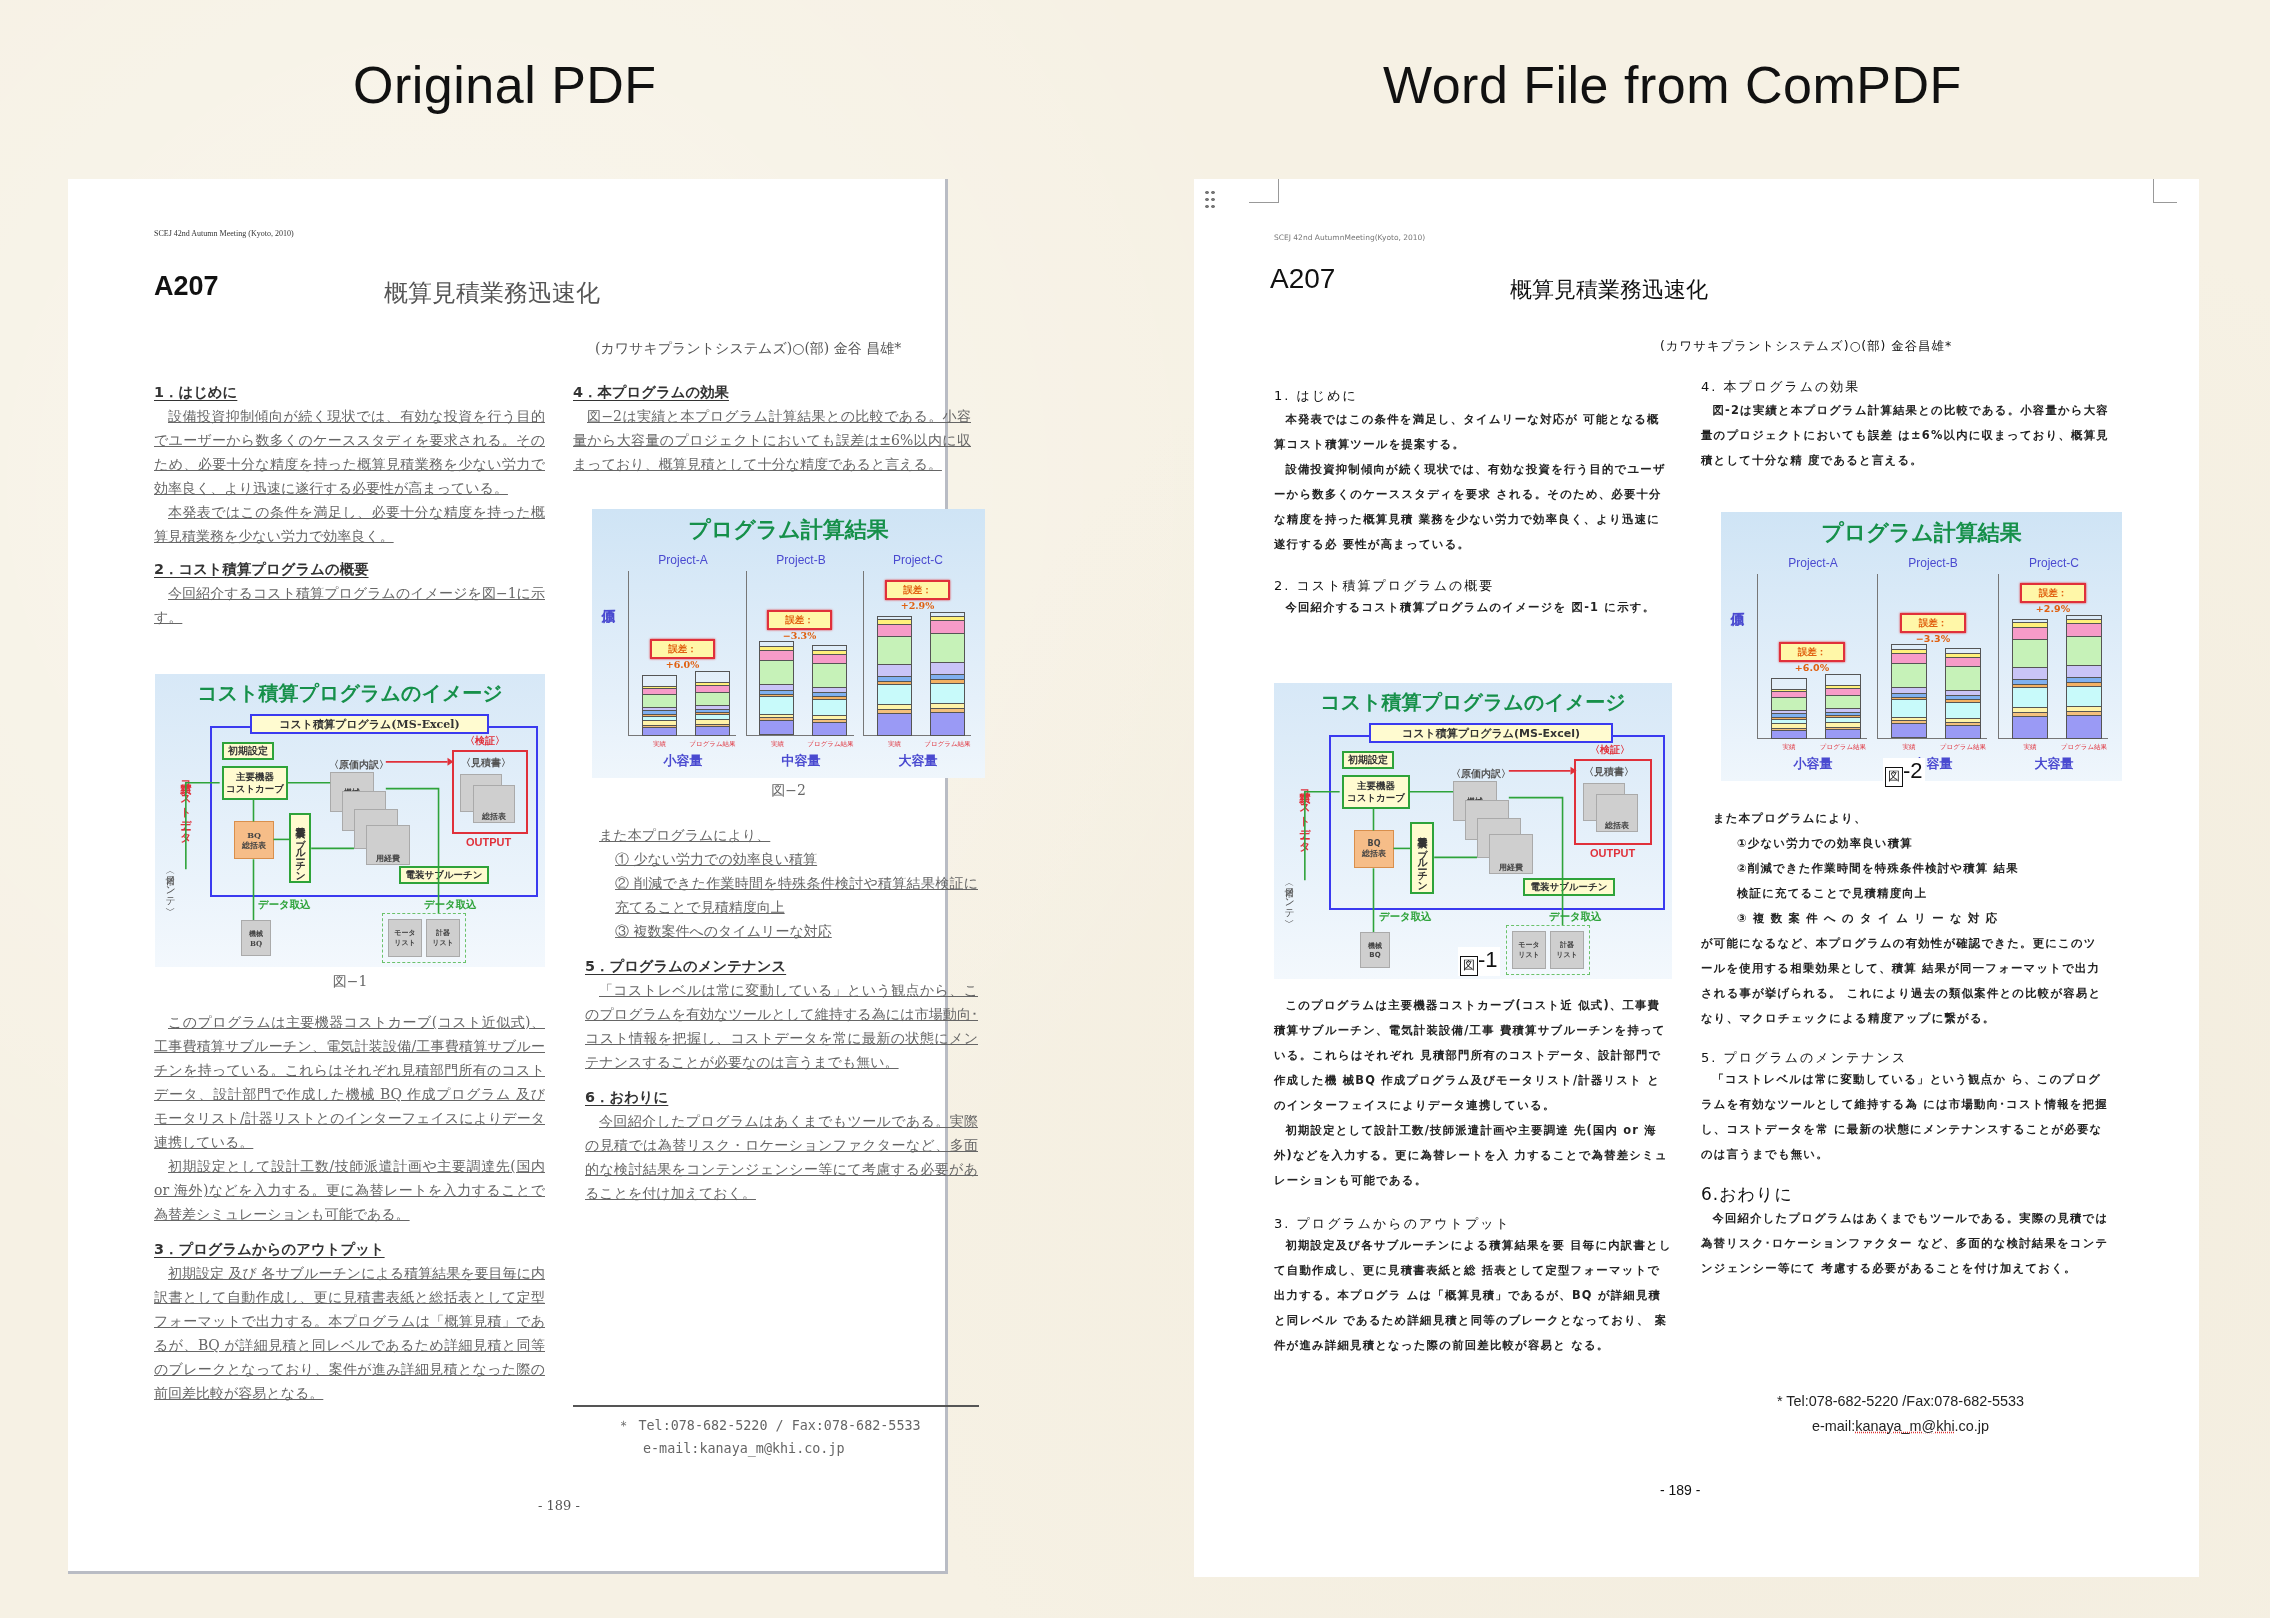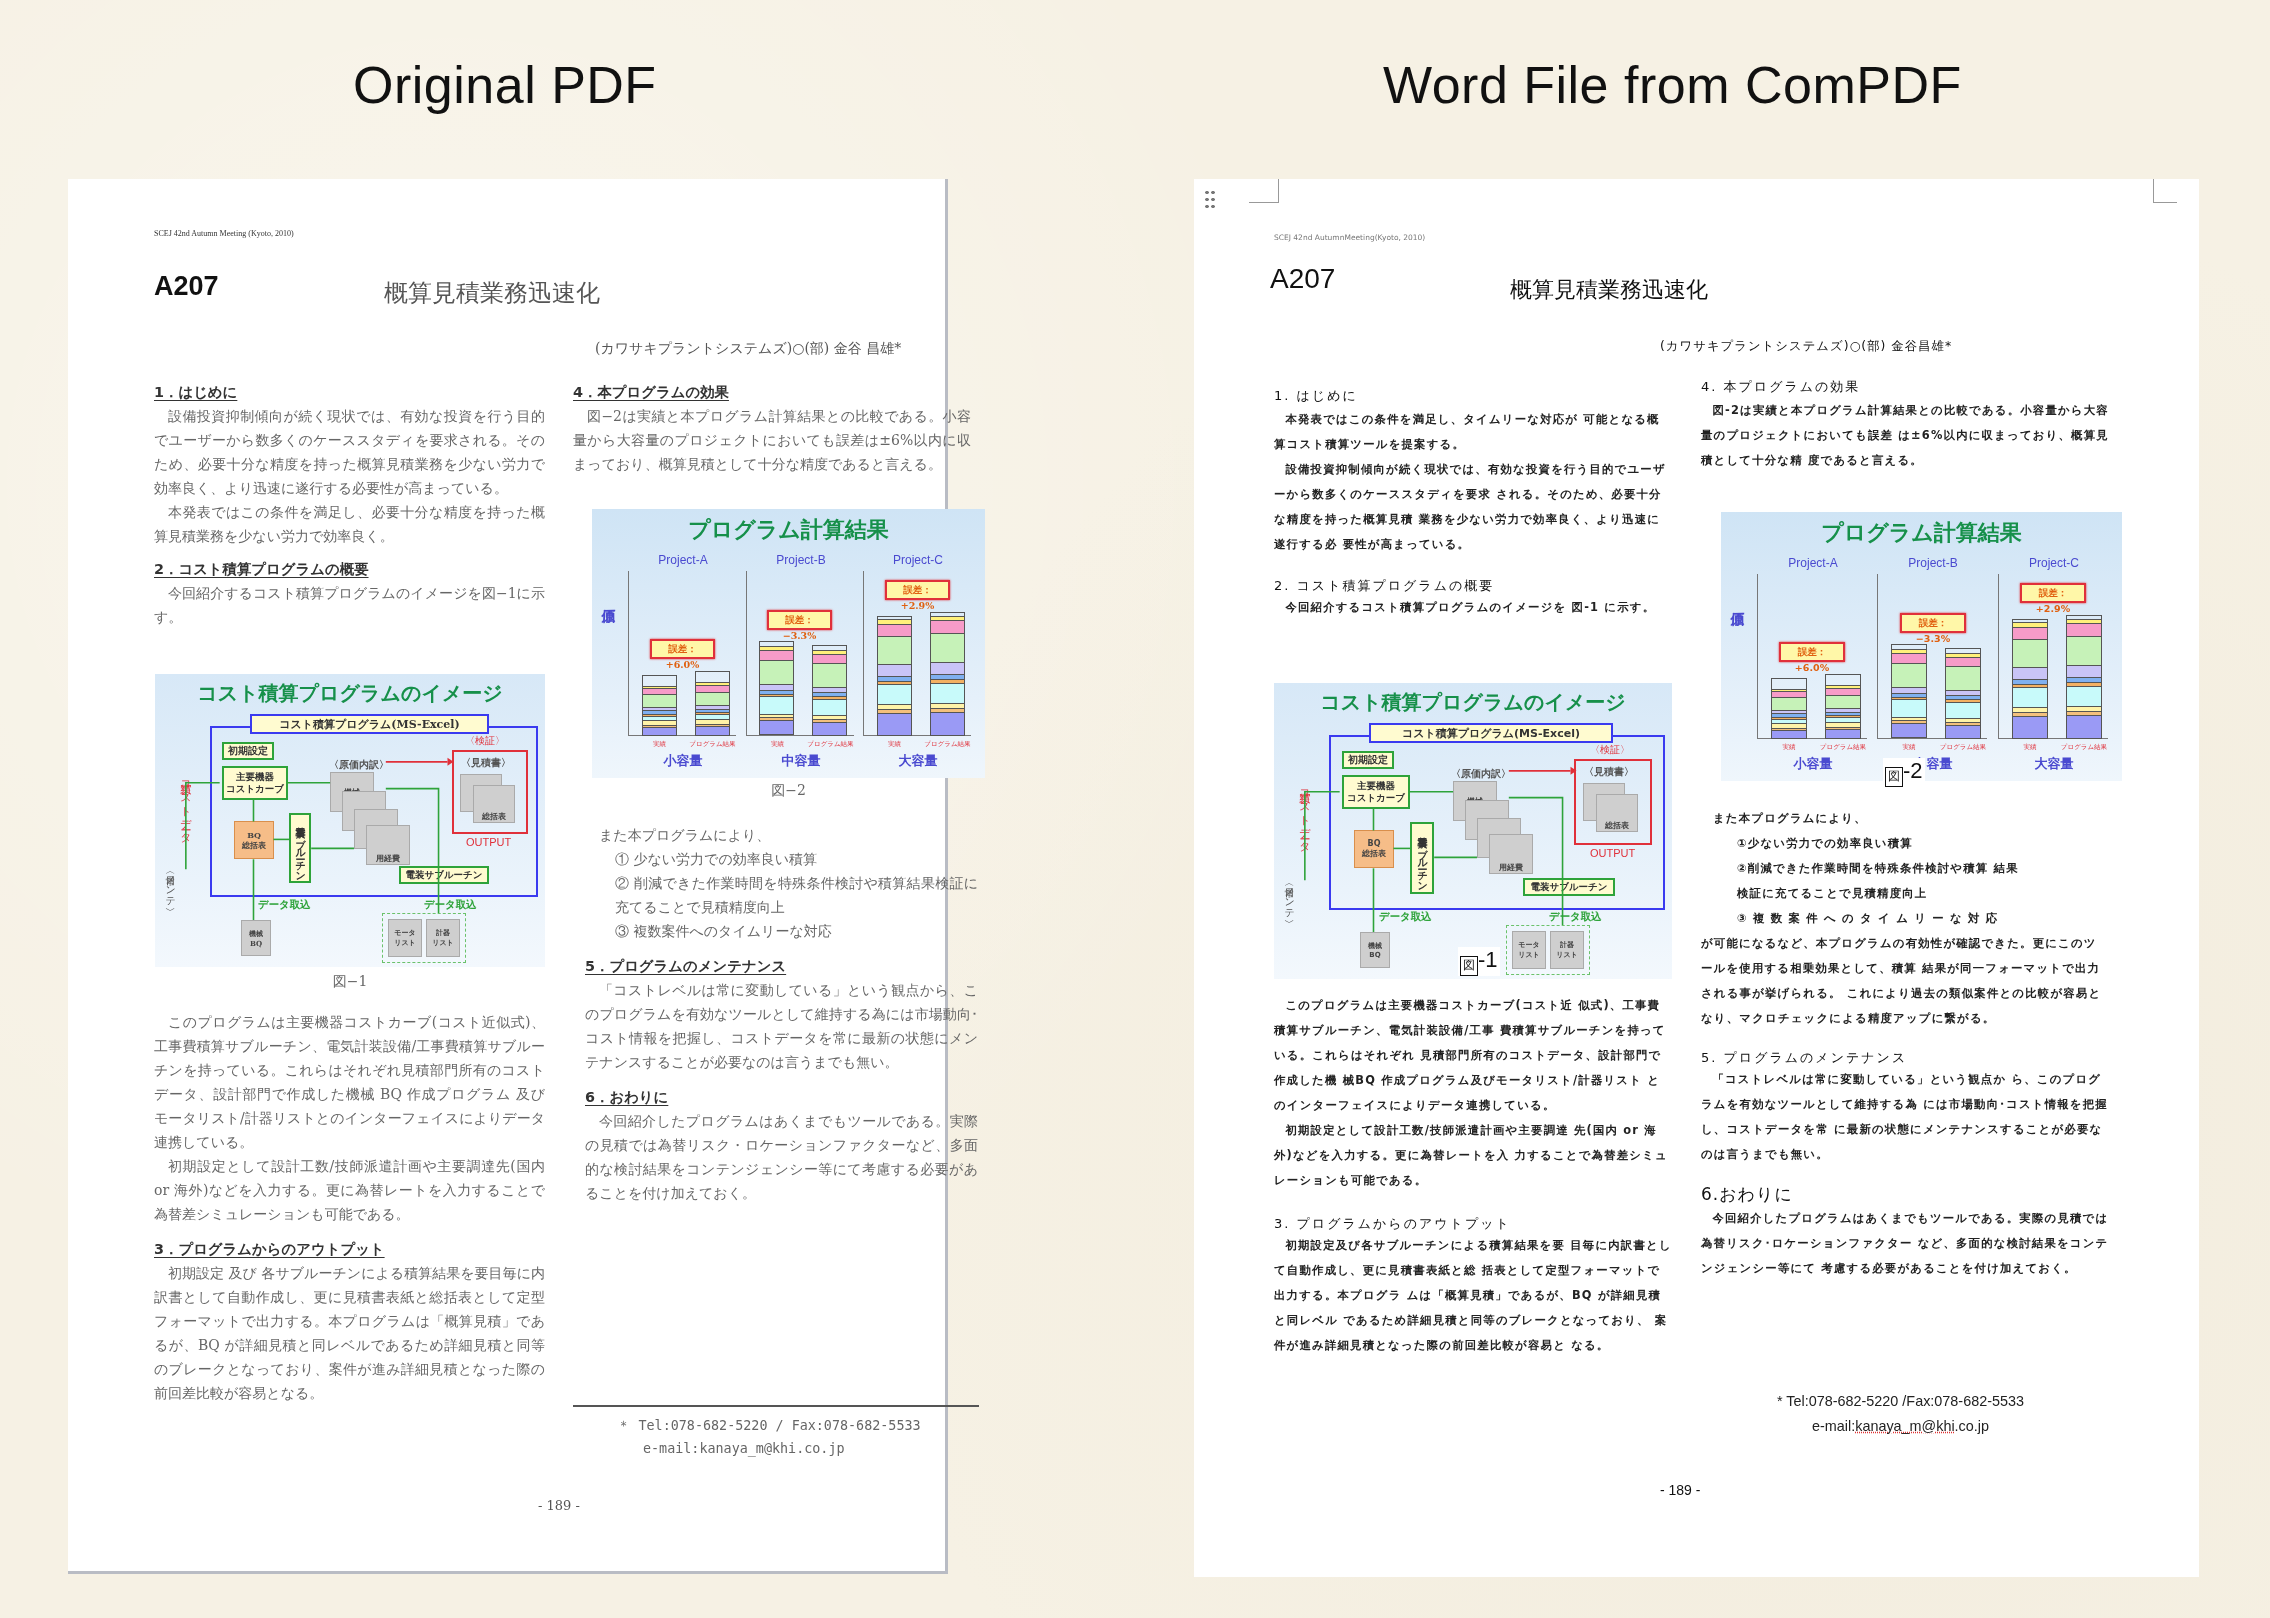--- a/index.html
+++ b/index.html
@@ -29,21 +29,21 @@
   }
   .abs { position: absolute; }
   
   .lp { font-family: "DejaVu Serif", "Liberation Serif", serif; color: #555; }
   .lp .conf { font-size: 8px; color: #333; font-family: "Liberation Serif", serif; }
   .lp .code { font-family: "Liberation Sans", sans-serif; font-weight: bold; font-size: 27px; color: #111; }
   .lp .title { font-size: 24px; color: #555; }
   .lp .author { font-size: 14px; color: #555; }
   .lp .sec-h { font-family: "DejaVu Sans", sans-serif; font-weight: bold; font-size: 14.4px; color: #333; text-decoration: underline; text-underline-offset: 3px; }
   .lp .para { font-size: 14px; line-height: 24px; color: #666; text-align: justify; }
-  .lp .para p { text-indent: 1em; }
+  .lp .para p { text-indent: 1em; text-decoration: underline; }
   .lp .para p.noind { text-indent: 0; }
   .lp .item { padding-left: 30px; }
   .lp .caption { font-size: 14px; color: #666; text-align: center; }
   .lp .foot { font-size: 13.4px; color: #666; font-family: "DejaVu Sans Mono", monospace; }
   .lp .pagenum { font-size: 13px; color: #555; }
   
   .rp { font-family: "DejaVu Sans", sans-serif; color: #111; }
   .rp .conf { font-size: 7.5px; color: #777; }
   .rp .code { font-family: "Liberation Sans", sans-serif; font-size: 28px; color: #111; }
   .rp .title { font-size: 22px; color: #111; }
@@ -66,21 +66,21 @@
 
   
   .fig1 { position: absolute; background: linear-gradient(#d7e8f7, #eaf3fb 70%, #f3f8fd); overflow: hidden; }
   .fig1 .f1-title { position: absolute; left: 0; right: 0; text-align: center; font-weight: bold; color: #16904a; }
   .fig1 .bluebox { position: absolute; border: 2px solid #3a3af0; }
   .fig1 .excel { position: absolute; background: #fffbd0; border: 2px solid #3a3af0; text-align: center; font-weight: bold; color: #333; }
   .fig1 .gbox { position: absolute; border: 2px solid #2ea33a; background: #fffbd0; text-align: center; font-weight: bold; color: #333; display:flex; align-items:center; justify-content:center; }
   .fig1 .doc { position: absolute; background: #cfcfcf; border: 1px solid #aaa; color: #444; font-weight: bold; text-align: center; display:flex; align-items:center; justify-content:center; }
   .fig1 .doc.orange { background: #f6bd88; border-color: #d98f4c; }
   .fig1 .redbox { position: absolute; border: 2px solid #e0303a; }
-  .fig1 .red { color: #e0303a; font-weight: normal; position: absolute; }
+  .fig1 .red { color: #e0303a; font-weight: bold; position: absolute; }
   .fig1 .green { color: #2ea33a; font-weight: bold; position: absolute; }
   .fig1 .gray { color: #555; position: absolute; font-weight: bold; }
   .fig1 .vert { writing-mode: vertical-rl; }
   .fig1 .dashbox { position: absolute; border: 1px dashed #6bc26b; }
   .fig1 svg { position: absolute; left: 0; top: 0; }
 
   
   .fig2 { position: absolute; background: linear-gradient(#cfe4f5, #e5f0fa 70%, #eff6fc); overflow: hidden; }
   .fig2 .c-title { position: absolute; left: 0; right: 0; text-align: center; font-weight: bold; color: #16904a; }
   .fig2 .proj { position: absolute; color: #4a4ad0; font-family: "Liberation Sans", sans-serif; text-align: center; }

